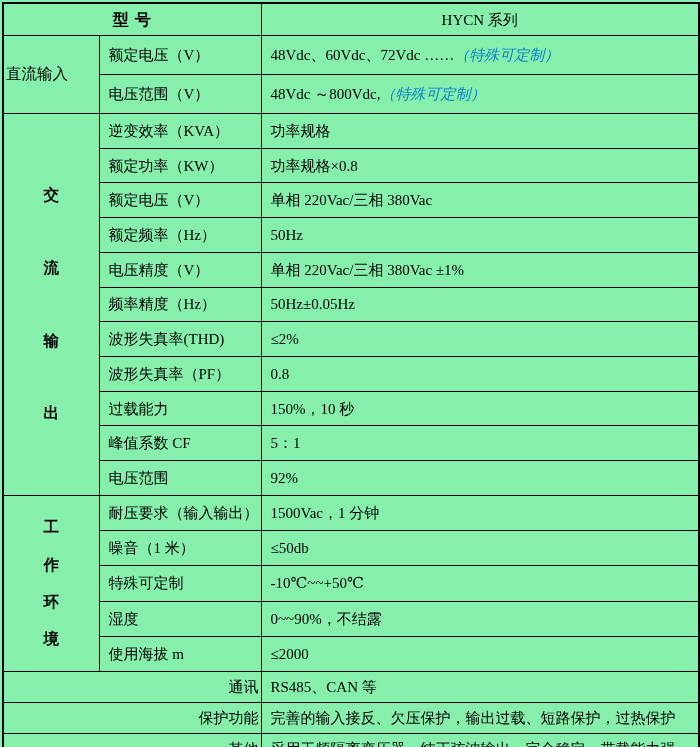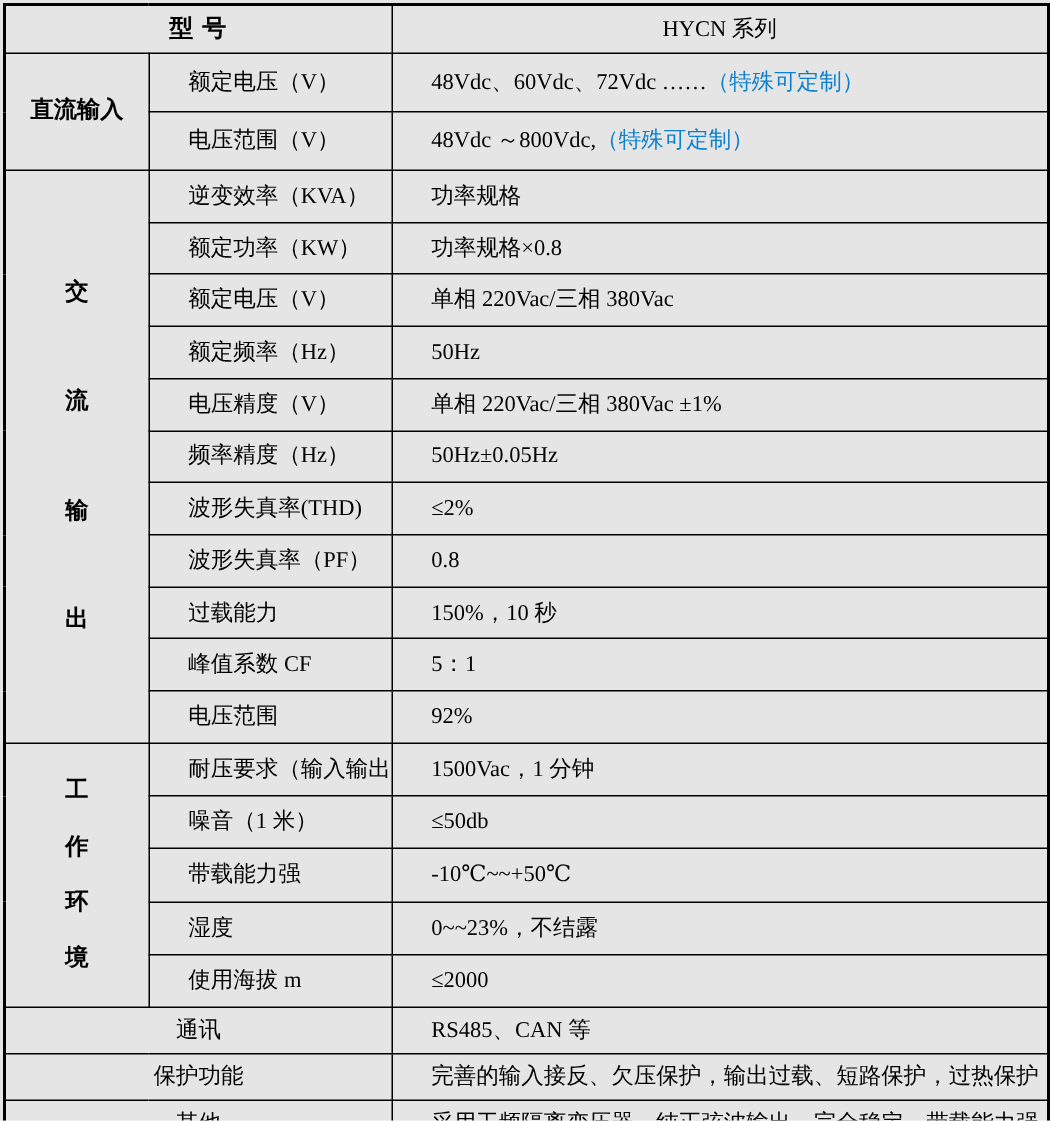--- a/index.html
+++ b/index.html
@@ -5,69 +5,68 @@
   html, body {
     margin: 0;
     padding: 0;
     background: #ffffff;
     color: #000000;
     font-family: "Liberation Serif", "DejaVu Serif", serif;
   }
   .page {
     width: 700px;
     height: 747px;
-    background: #e5e5e5;
+    background: #86efac;
     box-sizing: border-box;
     padding: 2px;
   }
   table.spec {
     border-collapse: collapse;
     table-layout: fixed;
     width: 696px;
     border: 2px solid #000000;
   }
   col.c1 { width: 96px; }
   col.c2 { width: 162px; }
   col.c3 { width: 438px; }
   td {
     border: 1px solid #000000;
     font-size: 15px;
     line-height: 1.2;
-    padding: 0 26px;
+    padding: 0 9px;
     overflow: hidden;
     white-space: nowrap;
     vertical-align: middle;
   }
   tr.h-header  td { height: 31px; }
   tr.h-dc      td { height: 38px; }
   tr.h-ac      td { height: 31.4px; }
   tr.h-env     td { height: 34.2px; }
   tr.h-footer  td { height: 30px; }
   .center { text-align: center; padding: 0 2px; }
   .bold { font-weight: bold; }
   .hdr { font-size: 16px; letter-spacing: 1px; }
   .section-h {
-    text-align: center;
-    font-weight: bold;
+    font-weight: normal;
     font-size: 15.5px;
     padding: 0 2px;
   }
   td.vcell { padding: 0; }
   .vstack {
     display: flex;
     flex-direction: column;
     justify-content: space-evenly;
     align-items: center;
     font-weight: bold;
     font-size: 15.5px;
   }
   .vstack.ac  { height: 345px; padding: 18px 0; }
   .vstack.env { height: 130px; margin: 20px 0 20px 0; justify-content: space-between; }
-  .blue { color: #0b80cc; }
-  .footer-label { text-align: center; padding: 0 2px; }
+  .blue { color: #0b80cc; font-style: italic; }
+  .footer-label { text-align: right; padding: 0 2px; }
 </style>
 </head>
 <body>
 
 <div class="page">
   <table class="spec">
     <colgroup>
         <col class="c1">
         <col class="c2">
         <col class="c3">
@@ -152,26 +151,26 @@
         </div>
       </td>
       <td>耐压要求（输入输出）</td>
       <td>1500Vac，1 分钟</td>
     </tr>
     <tr class="h-env">
       <td>噪音（1 米）</td>
       <td>≤50db</td>
     </tr>
     <tr class="h-env">
-      <td>带载能力强</td>
+      <td>特殊可定制</td>
       <td>-10℃~~+50℃</td>
     </tr>
     <tr class="h-env">
       <td>湿度</td>
-      <td>0~~23%，不结露</td>
+      <td>0~~90%，不结露</td>
     </tr>
     <tr class="h-env">
       <td>使用海拔 m</td>
       <td>≤2000</td>
     </tr>
 
     <tr class="h-footer">
       <td colspan="2" class="footer-label">通讯</td>
       <td>RS485、CAN 等</td>
     </tr>

